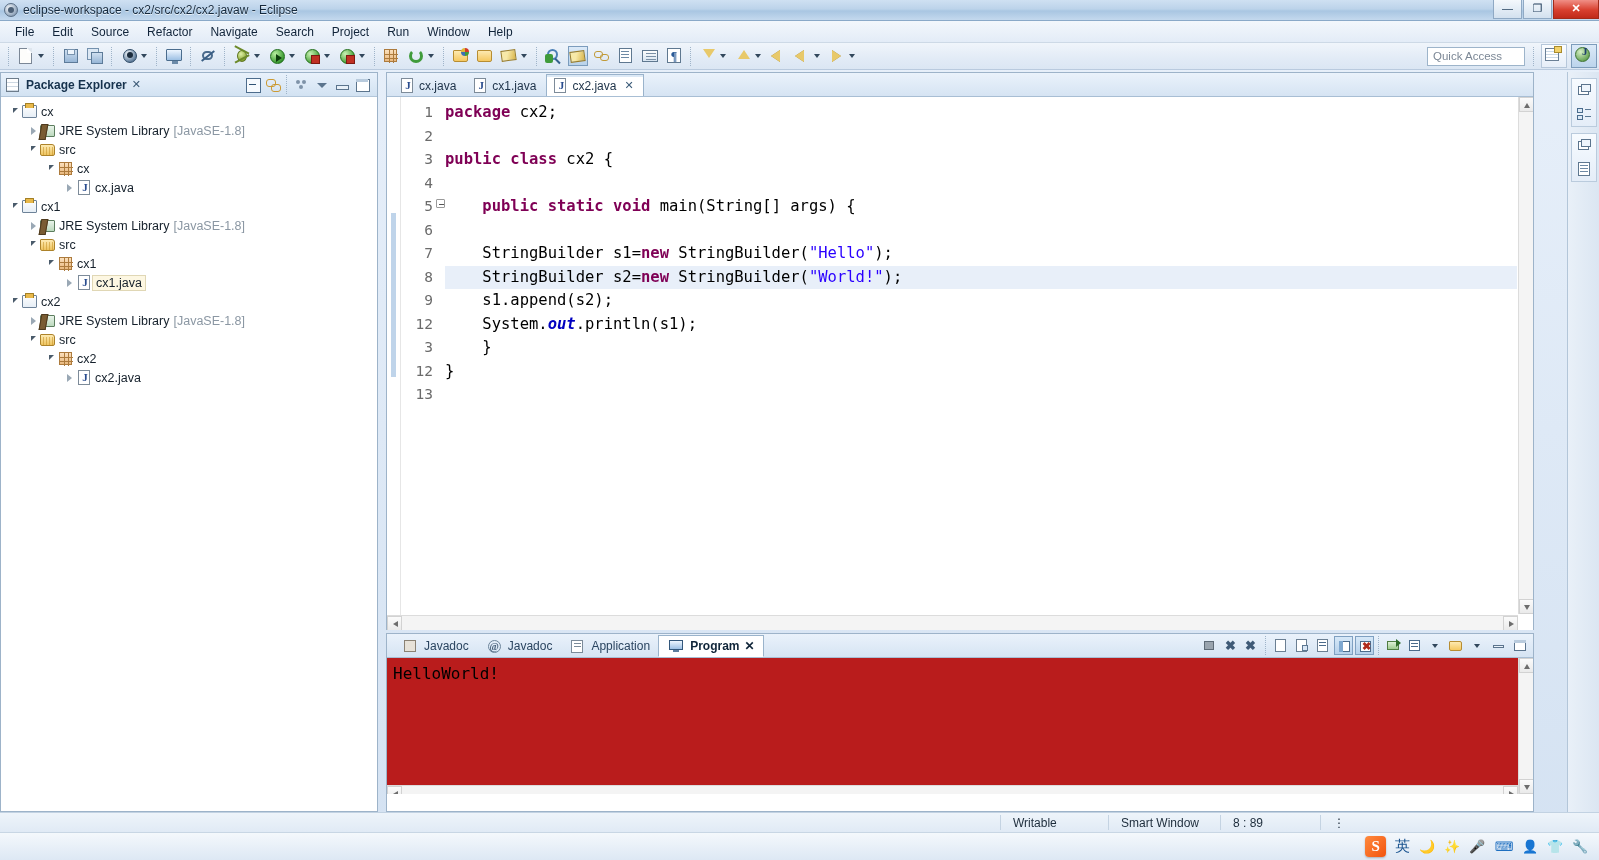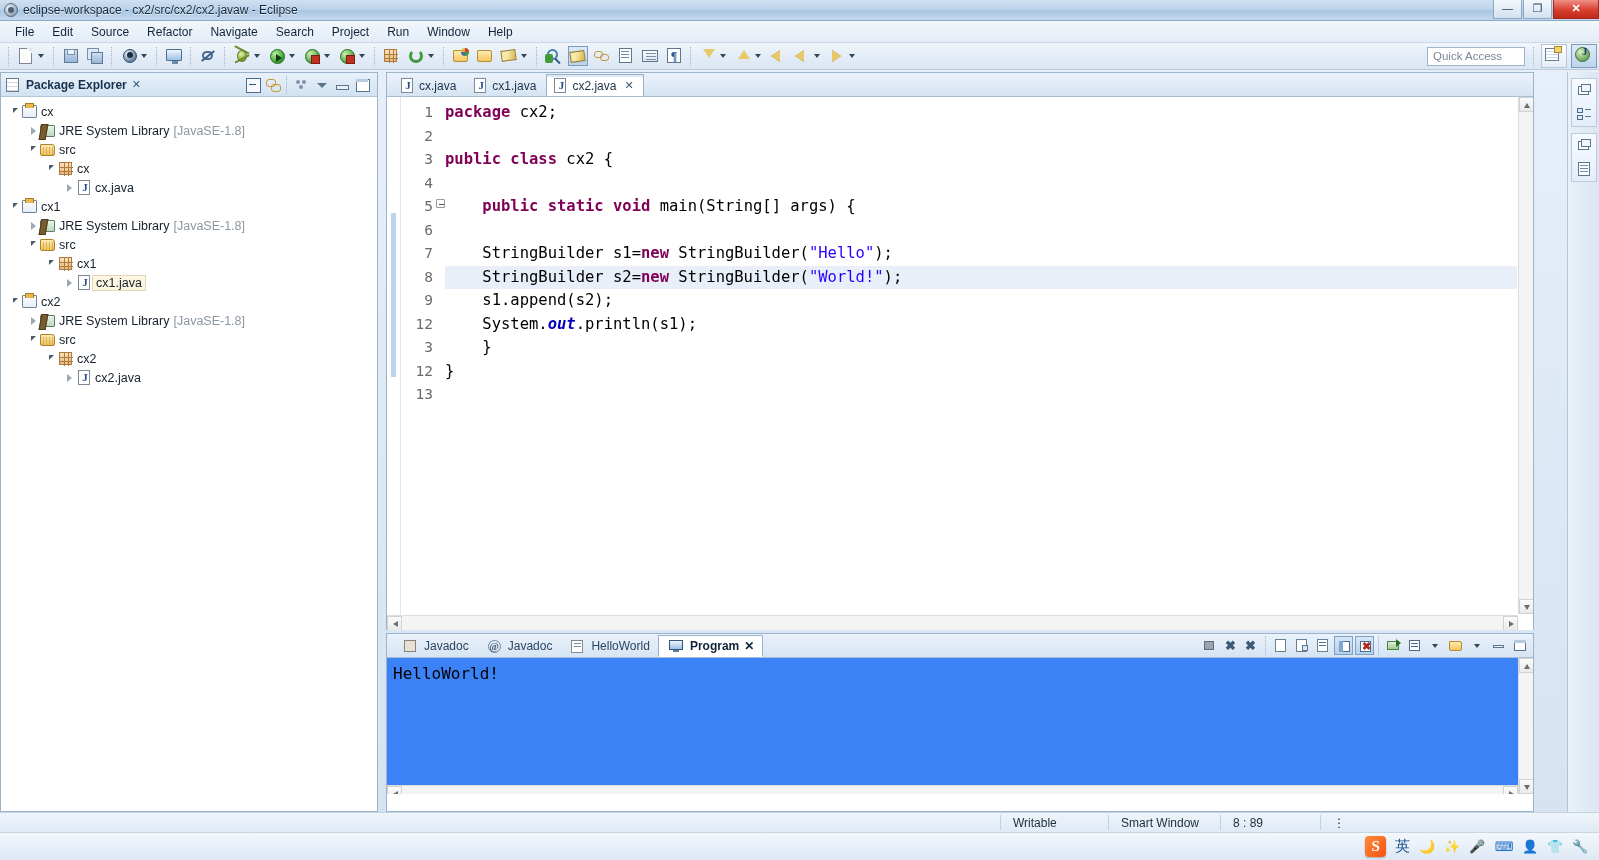--- a/index.html
+++ b/index.html
@@ -245,21 +245,21 @@
   .ctab { display:flex;align-items:center;gap:5px;padding:0 8px;height:22px;font-size:12px;color:#2b4560;white-space:nowrap;}
   .ctab.active{ background:#fff;border:1px solid #9ab3cb;border-bottom-color:#fff;color:#0f2438;font-weight:600;}
   .ctools{ margin-left:auto; display:flex; align-items:center; gap:2px; padding-right:4px;}
   .ct { width:19px;height:19px;position:relative; }
   .ct.on { background:linear-gradient(#d6e8f8,#b6d0ea); border:1px solid #7fa0c1; }
   .cstatus {
     height:18px; border-bottom:1px solid #cfcfcf; font-size:11.5px; color:#16222e;
     padding:1px 4px; white-space:nowrap; background:#fff;
   }
   .cout {
-    position:relative; height:136px; background:#3b82f6;
+    position:relative; height:136px; background:#b91c1c;
     font-family:"DejaVu Sans Mono", monospace; font-size:16px; color:#000;
     padding:6px 6px; overflow:hidden;
   }
 
   
   .rightbar {
     position:absolute; right:0; top:72px; width:32px; height:740px;
     background:linear-gradient(90deg,#e9f0f8,#dbe6f2);
     border-left:1px solid #b3c6d9;
     display:flex; flex-direction:column; align-items:center; padding-top:6px; gap:6px;
@@ -692,21 +692,21 @@
           <span class="tb-ico" style="width: 16px; height: 16px;">
             <i class="sq" style="left:2px;top:2px;width:13px;height:13px;border-radius:50%;border:1.5px solid #6d859b;color:#48607a;font:700 10px/11px 'Liberation Serif',serif;text-align:center;">@</i>
           </span>
           <span>Javadoc</span>
         </div>
         <div class="ctab">
           <span class="tb-ico" style="width: 16px; height: 16px;">
             <i class="sq" style="left:2px;top:2px;width:12px;height:13px;background:#fff;border:1px solid #7b8b9a;"></i>
             <i class="sq" style="left:5px;top:5px;width:7px;height:1px;background:#7b8b9a;box-shadow:0 3px 0 #7b8b9a;"></i>
           </span>
-          <span>HelloWorld</span>
+          <span>Application</span>
         </div>
         <div class="ctab active">
           <span class="tb-ico" style="width: 16px; height: 16px;">
             <i class="sq" style="left:1px;top:2px;width:14px;height:10px;background:linear-gradient(#eef6ff,#9dc0e4);border:1px solid #33577b;"></i>
             <i class="sq" style="left:5px;top:12px;width:6px;height:2px;background:#5c7d9e;"></i>
           </span>
           <span>Program</span>
           <span class="xg">✕</span>
         </div>
         <div class="ctools">

